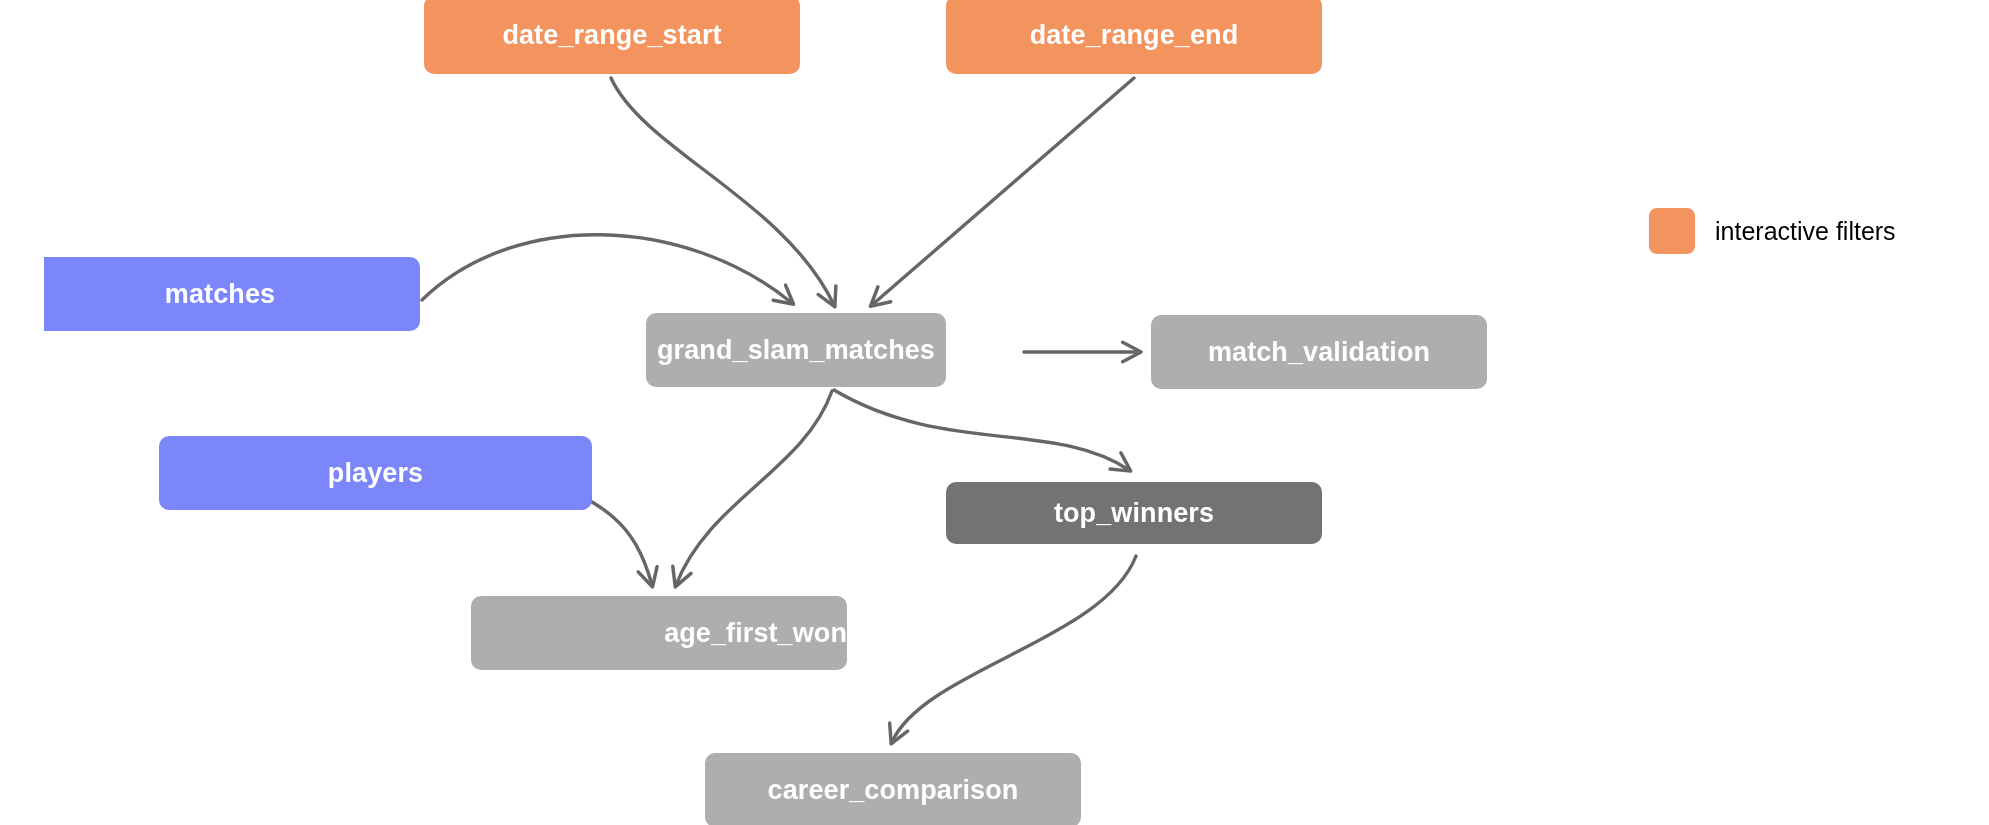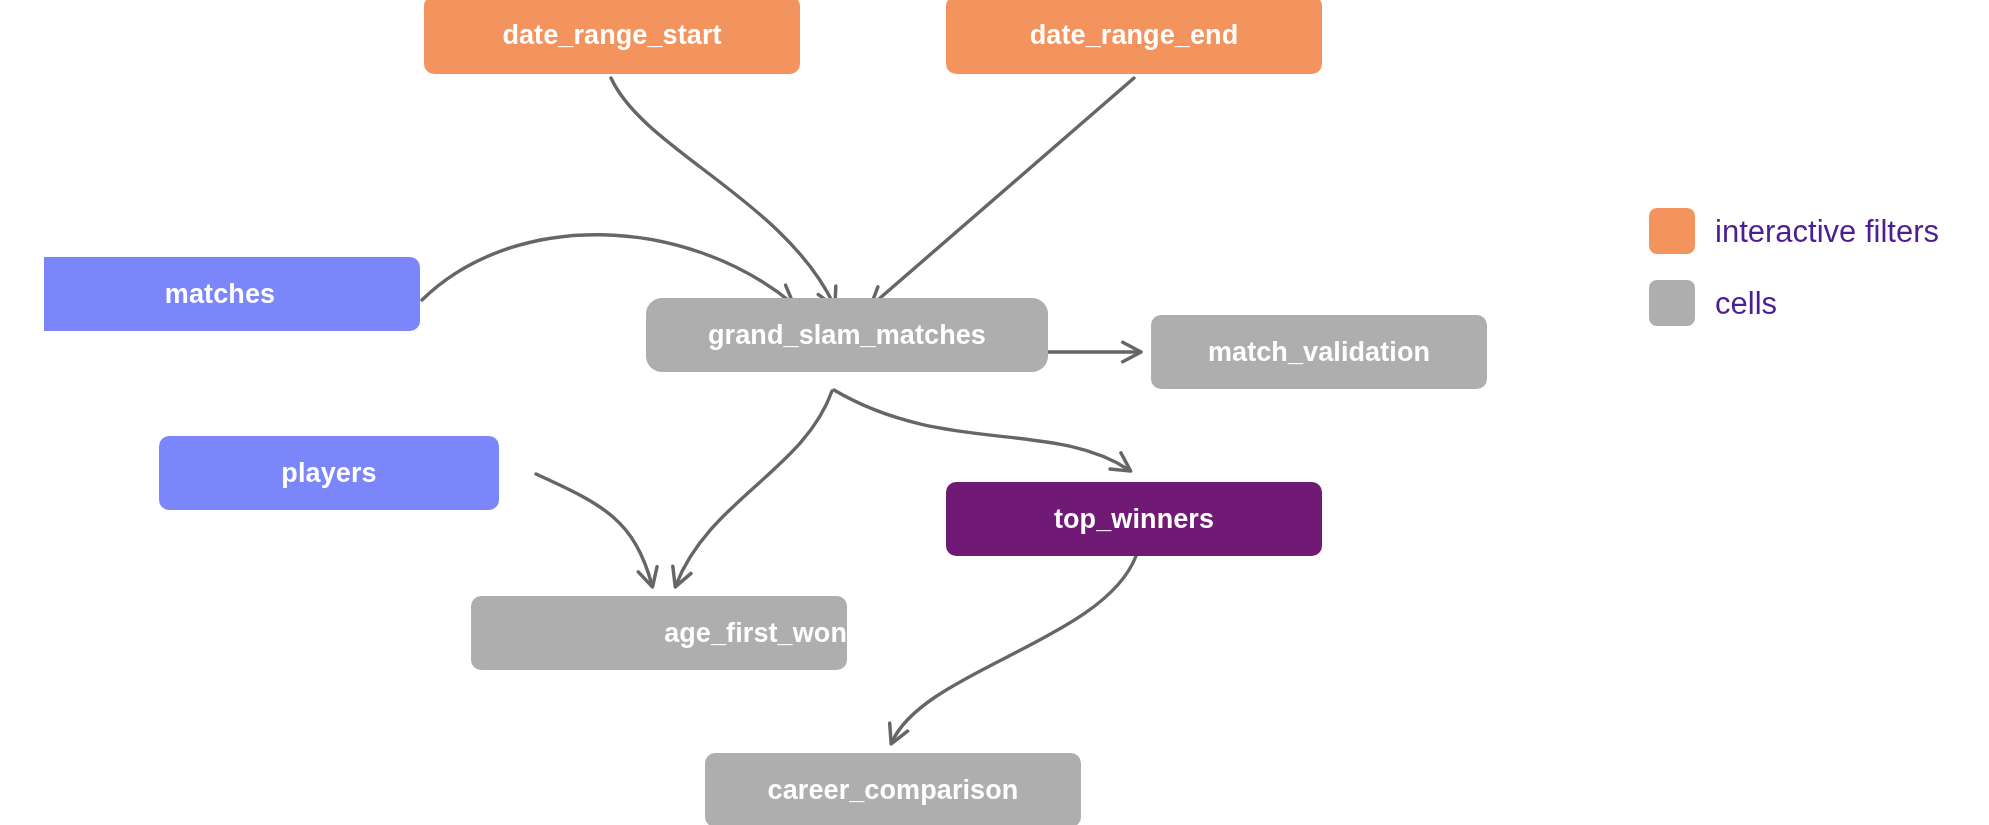--- a/index.html
+++ b/index.html
@@ -61,22 +61,22 @@
     gap: 20px;
     height: 46px;
   }
   .legend-swatch {
     width: 46px;
     height: 46px;
     border-radius: 8px;
     flex: 0 0 auto;
   }
   .legend-label {
-    font-size: 31px;
-    color: #4c1d95;
+    font-size: 25px;
+    color: #000000;
     line-height: 1;
     white-space: nowrap;
   }
 </style>
 </head>
 <body>
 
 <div id="canvas" style="background: rgb(255, 255, 255);">
 
   <svg id="edge-layer" viewBox="0 0 1989 825" xmlns="http://www.w3.org/2000/svg">
@@ -100,44 +100,40 @@
   <div id="nodes-group">
       <div class="node node-filter" style="left: 380px; top: -4px; width: 376px; height: 78px; background: rgb(243, 148, 95);">
         <span>date_range_start</span>
       </div>
       <div class="node node-filter" style="left: 902px; top: -4px; width: 376px; height: 78px; background: rgb(243, 148, 95);">
         <span>date_range_end</span>
       </div>
       <div class="node node-table" style="left: -24px; top: 257px; width: 400px; height: 74px; background: rgb(123, 134, 250);">
         <span>matches</span>
       </div>
-      <div class="node node-cell" style="left: 602px; top: 298px; width: 402px; height: 74px; background: rgb(174, 174, 174); border-radius: 16px;">
+      <div class="node node-cell" style="left: 602px; top: 313px; width: 300px; height: 74px; background: rgb(174, 174, 174);">
         <span>grand_slam_matches</span>
       </div>
       <div class="node node-cell" style="left: 1107px; top: 315px; width: 336px; height: 74px; background: rgb(174, 174, 174);">
         <span>match_validation</span>
       </div>
-      <div class="node node-table" style="left: 115px; top: 436px; width: 340px; height: 74px; background: rgb(123, 134, 250);">
+      <div class="node node-table" style="left: 115px; top: 436px; width: 433px; height: 74px; background: rgb(123, 134, 250);">
         <span>players</span>
       </div>
-      <div class="node node-cell" style="left: 902px; top: 482px; width: 376px; height: 74px; background: #701a75;">
+      <div class="node node-cell" style="left: 902px; top: 482px; width: 376px; height: 62px; background: #737373;">
         <span>top_winners</span>
       </div>
       <div class="node node-cell" style="left: 427px; top: 596px; width: 376px; height: 74px; background: rgb(174, 174, 174); justify-content: flex-end;">
         <span>age_first_won</span>
       </div>
       <div class="node node-cell" style="left: 661px; top: 753px; width: 376px; height: 74px; background: rgb(174, 174, 174);">
         <span>career_comparison</span>
       </div>
     </div>
 
   <div id="legend">
       <div class="legend-row">
         <span class="legend-swatch" style="background: rgb(243, 148, 95);"></span>
         <span class="legend-label">interactive filters</span>
       </div>
-      <div class="legend-row">
-        <span class="legend-swatch" style="background: rgb(174, 174, 174);"></span>
-        <span class="legend-label">cells</span>
-      </div>
     </div>
 
 </div>
 
 </body></html>

